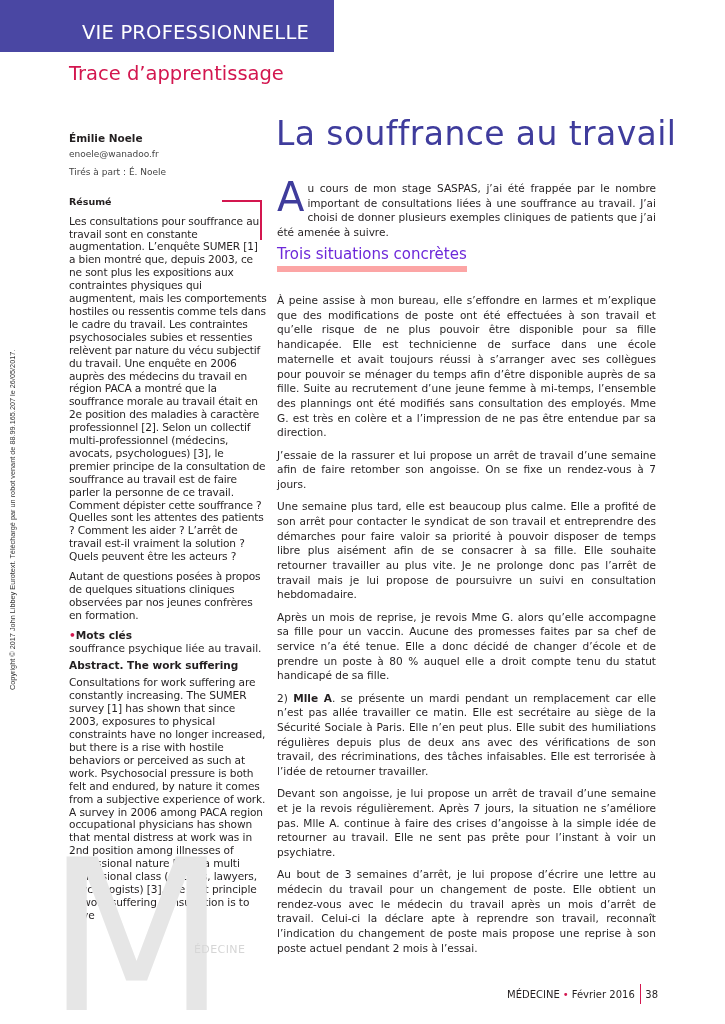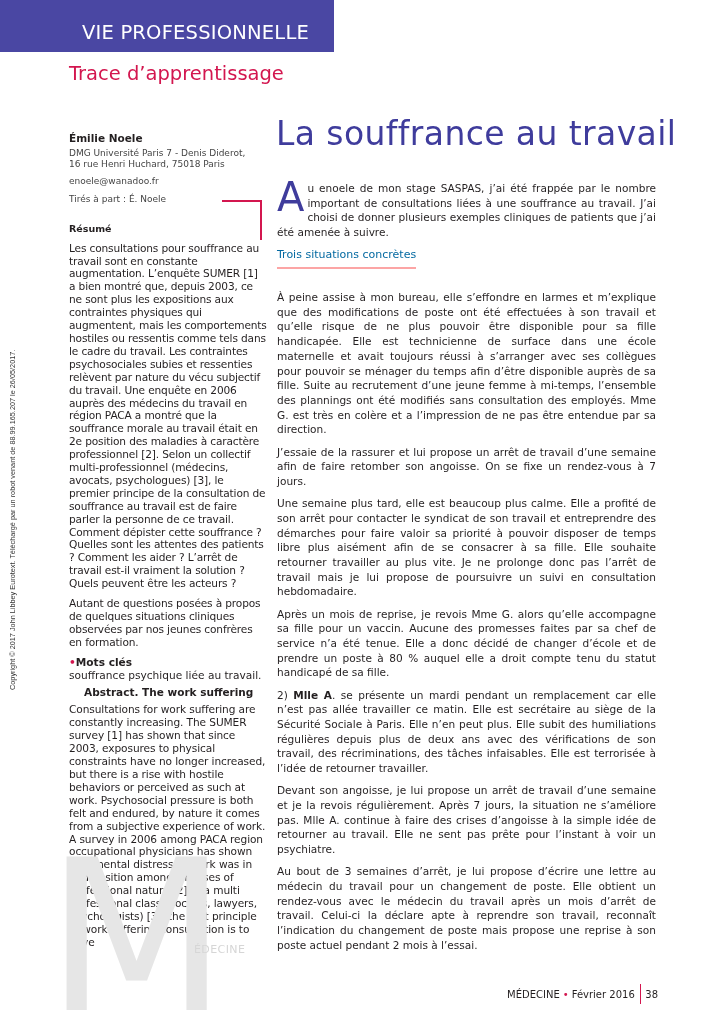--- a/index.html
+++ b/index.html
@@ -33,21 +33,21 @@
     font-size: 10.6px; line-height: 12.9px;
   }
   .author-name { font-weight: bold; font-size: 10.5px; margin-bottom: 3px; }
   .affil { font-size: 9px; line-height: 11px; color: #444; margin-bottom: 5px; }
   .email { font-size: 9px; color: #444; margin-bottom: 5px; }
   .reprint { font-size: 9px; color: #444; margin-bottom: 17px; }
   .resume-h { font-weight: bold; font-size: 9.5px; margin-bottom: 6px; }
   .resume p { margin-bottom: 7px; letter-spacing: -0.15px; }
   .kw-h { font-weight: bold; margin-top: 5px; }
   .kw-h .bullet { color: #d3164f; }
-  .abstract-h { font-weight: bold; font-size: 10.5px; margin: 4px 0 5px 15px; }
+  .abstract-h { font-weight: bold; font-size: 10.5px; margin: 4px 0 5px 0; }
 
   .corner {
     position: absolute; left: 222px; top: 200px; width: 40px; height: 40px;
     border-top: 2px solid #d3164f; border-right: 2px solid #d3164f;
   }
 
   .main-title {
     position: absolute; left: 276px; top: 114px;
     color: #3f3c9c; font-size: 33px; font-weight: normal; letter-spacing: 0.4px;
   }
@@ -55,22 +55,22 @@
   .right-col {
     position: absolute; left: 277px; top: 181px; width: 379px;
     font-size: 10.55px; line-height: 14.7px; text-align: justify;
   }
   .intro { margin-bottom: 25px; }
   .dropcap {
     float: left; color: #3f3c9c; font-size: 40px; line-height: 30px;
     margin: 1px 3px 0 0;
   }
   .section-h {
-    display: inline-block; color: #0369a1; font-size: 11px;
-    padding-bottom: 4px; border-bottom: 2px solid #fca5a5; margin-bottom: 21px;
+    display: inline-block; color: #6d28d9; font-size: 15px;
+    padding-bottom: 4px; border-bottom: 6px solid #fca5a5; margin-bottom: 21px;
     text-align: left;
   }
   .right-col p { margin-bottom: 7.5px; }
   .right-col b { font-weight: bold; }
 
   .watermark-m {
     position: absolute; left: 46px; top: 848px;
     font-family: "DejaVu Sans", sans-serif; font-size: 210px; line-height: 180px;
     color: #e6e6e6; font-weight: normal;
   }
@@ -93,24 +93,20 @@
   <span>VIE PROFESSIONNELLE</span>
 </div>
 <div class="subbanner">Trace d’apprentissage</div>
 
 <div class="copyright">
   <span>Copyright © 2017 John Libbey Eurotext. Téléchargé par un robot venant de 88.99.165.207 le 26/05/2017.</span>
 </div>
 
 <div class="left-col">
   <div class="author-name">Émilie Noele</div>
-  <div class="affil">
-    <div>DMG Université Paris 7 - Denis Diderot,</div>
-    <div>16 rue Henri Huchard, 75018 Paris</div>
-  </div>
   <div class="email">enoele@wanadoo.fr</div>
   <div class="reprint">Tirés à part : É. Noele</div>
 
   <div class="resume">
     <div class="resume-h">Résumé</div>
     <p>Les consultations pour souffrance au travail sont en constante augmentation. L’enquête SUMER [1] a bien montré que, depuis 2003, ce ne sont plus les expositions aux contraintes physiques qui augmentent, mais les comportements hostiles ou ressentis comme tels dans le cadre du travail. Les contraintes psychosociales subies et ressenties relèvent par nature du vécu subjectif du travail. Une enquête en 2006 auprès des médecins du travail en région PACA a montré que la souffrance morale au travail était en 2e position des maladies à caractère professionnel [2]. Selon un collectif multi-professionnel (médecins, avocats, psychologues) [3], le premier principe de la consultation de souffrance au travail est de faire parler la personne de ce travail. Comment dépister cette souffrance ? Quelles sont les attentes des patients ? Comment les aider ? L’arrêt de travail est-il vraiment la solution ? Quels peuvent être les acteurs ?</p>
     <p>Autant de questions posées à propos de quelques situations cliniques observées par nos jeunes confrères en formation.</p>
   </div>
 
   <div class="kw-h">
@@ -121,21 +117,21 @@
   <div class="abstract-h">Abstract. The work suffering</div>
   <p style="letter-spacing:-0.1px;">Consultations for work suffering are constantly increasing. The SUMER survey [1] has shown that since 2003, exposures to physical constraints have no longer increased, but there is a rise with hostile behaviors or perceived as such at work. Psychosocial pressure is both felt and endured, by nature it comes from a subjective experience of work. A survey in 2006 among PACA region occupational physicians has shown that mental distress at work was in 2nd position among illnesses of professional nature [2] In a multi professional class (doctors, lawyers, psychologists) [3], the first principle of work suffering consultation is to have</p>
 </div>
 
 <div class="corner"></div>
 
 <h1 class="main-title">La souffrance au travail</h1>
 
 <div class="right-col">
   <p class="intro">
-    <span class="dropcap">A</span><span>u enoele de mon stage SASPAS, j’ai été frappée par le nombre important de consultations liées à une souffrance au travail. J’ai choisi de donner plusieurs exemples cliniques de patients que j’ai été amenée à suivre.</span>
+    <span class="dropcap">A</span><span>u cours de mon stage SASPAS, j’ai été frappée par le nombre important de consultations liées à une souffrance au travail. J’ai choisi de donner plusieurs exemples cliniques de patients que j’ai été amenée à suivre.</span>
   </p>
 
   <div class="section-h">Trois situations concrètes</div>
 
   <p>À peine assise à mon bureau, elle s’effondre en larmes et m’explique que des modifications de poste ont été effectuées à son travail et qu’elle risque de ne plus pouvoir être disponible pour sa fille handicapée. Elle est technicienne de surface dans une école maternelle et avait toujours réussi à s’arranger avec ses collègues pour pouvoir se ménager du temps afin d’être disponible auprès de sa fille. Suite au recrutement d’une jeune femme à mi-temps, l’ensemble des plannings ont été modifiés sans consultation des employés. Mme G. est très en colère et a l’impression de ne pas être entendue par sa direction.</p>
   <p>J’essaie de la rassurer et lui propose un arrêt de travail d’une semaine afin de faire retomber son angoisse. On se fixe un rendez-vous à 7 jours.</p>
   <p>Une semaine plus tard, elle est beaucoup plus calme. Elle a profité de son arrêt pour contacter le syndicat de son travail et entreprendre des démarches pour faire valoir sa priorité à pouvoir disposer de temps libre plus aisément afin de se consacrer à sa fille. Elle souhaite retourner travailler au plus vite. Je ne prolonge donc pas l’arrêt de travail mais je lui propose de poursuivre un suivi en consultation hebdomadaire.</p>
   <p>Après un mois de reprise, je revois Mme G. alors qu’elle accompagne sa fille pour un vaccin. Aucune des promesses faites par sa chef de service n’a été tenue. Elle a donc décidé de changer d’école et de prendre un poste à 80 % auquel elle a droit compte tenu du statut handicapé de sa fille.</p>
 
   <p>

